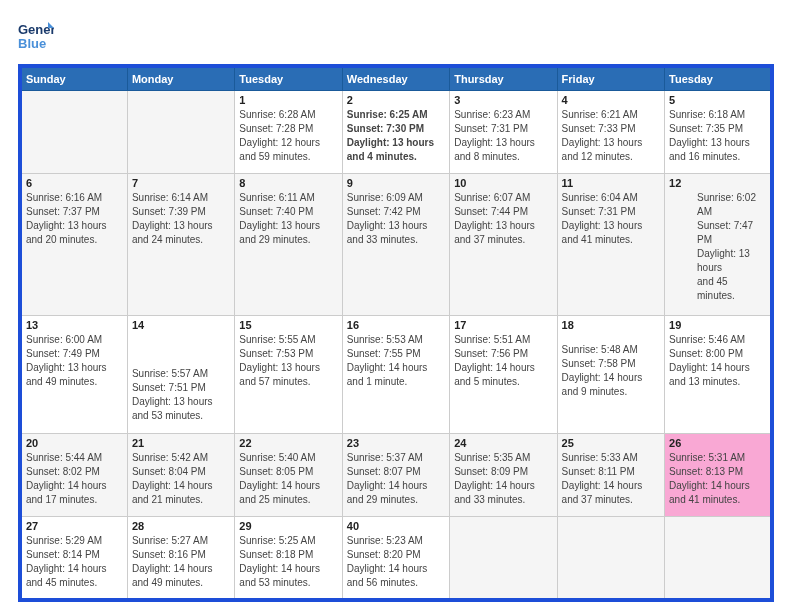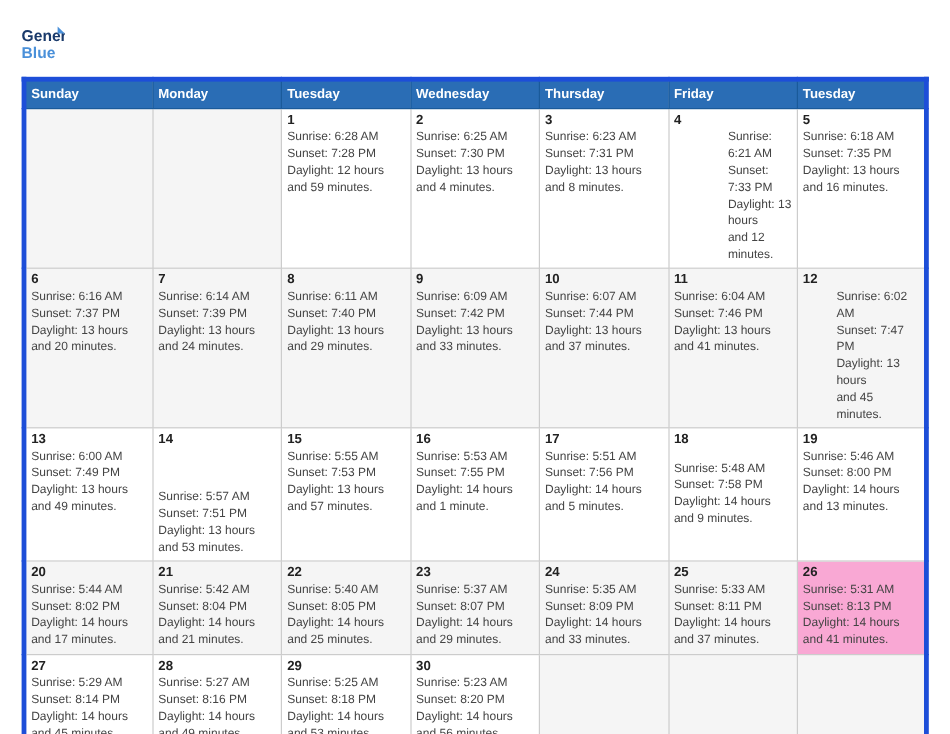--- a/index.html
+++ b/index.html
@@ -123,35 +123,35 @@
           <td class="empty" style="background: rgb(245, 245, 245);"></td>
           <td>
             <span class="day-num">1</span>
             <div class="day-detail" style="white-space: pre-line;">Sunrise: 6:28 AM
 Sunset: 7:28 PM
 Daylight: 12 hours
 and 59 minutes.</div>
           </td>
           <td>
             <span class="day-num">2</span>
-            <div class="day-detail" style="white-space: pre-line;">Sunrise: 6:25 AM
+            <div class="day-detail" style="white-space: pre-line; font-weight: bold;">Sunrise: 6:25 AM
 Sunset: 7:30 PM
 Daylight: 13 hours
 and 4 minutes.</div>
           </td>
           <td>
             <span class="day-num">3</span>
             <div class="day-detail" style="white-space: pre-line;">Sunrise: 6:23 AM
 Sunset: 7:31 PM
 Daylight: 13 hours
 and 8 minutes.</div>
           </td>
           <td>
             <span class="day-num">4</span>
-            <div class="day-detail" style="white-space: pre-line; margin-left: 45px;">Sunrise: 6:21 AM
+            <div class="day-detail" style="white-space: pre-line;">Sunrise: 6:21 AM
 Sunset: 7:33 PM
 Daylight: 13 hours
 and 12 minutes.</div>
           </td>
           <td>
             <span class="day-num">5</span>
             <div class="day-detail" style="white-space: pre-line;">Sunrise: 6:18 AM
 Sunset: 7:35 PM
 Daylight: 13 hours
 and 16 minutes.</div>
@@ -189,21 +189,21 @@
           <td style="background: rgb(245, 245, 245);">
             <span class="day-num">10</span>
             <div class="day-detail" style="white-space: pre-line;">Sunrise: 6:07 AM
 Sunset: 7:44 PM
 Daylight: 13 hours
 and 37 minutes.</div>
           </td>
           <td style="background: rgb(245, 245, 245);">
             <span class="day-num">11</span>
             <div class="day-detail" style="white-space: pre-line;">Sunrise: 6:04 AM
-Sunset: 7:46 PM
+Sunset: 7:31 PM
 Daylight: 13 hours
 and 41 minutes.</div>
           </td>
           <td style="background: rgb(245, 245, 245);">
             <span class="day-num">12</span>
             <div class="day-detail" style="white-space: pre-line; margin-left: 28px;">Sunrise: 6:02 AM
 Sunset: 7:47 PM
 Daylight: 13 hours
 and 45 minutes.</div>
           </td>
@@ -326,21 +326,21 @@
 and 49 minutes.</div>
           </td>
           <td>
             <span class="day-num">29</span>
             <div class="day-detail" style="white-space: pre-line;">Sunrise: 5:25 AM
 Sunset: 8:18 PM
 Daylight: 14 hours
 and 53 minutes.</div>
           </td>
           <td>
-            <span class="day-num">30</span>
+            <span class="day-num">40</span>
             <div class="day-detail" style="white-space: pre-line;">Sunrise: 5:23 AM
 Sunset: 8:20 PM
 Daylight: 14 hours
 and 56 minutes.</div>
           </td>
           <td class="empty" style="background: rgb(245, 245, 245);"></td>
           <td class="empty" style="background: rgb(245, 245, 245);"></td>
           <td class="empty" style="background: rgb(245, 245, 245);"></td>
         </tr>
       </tbody>

